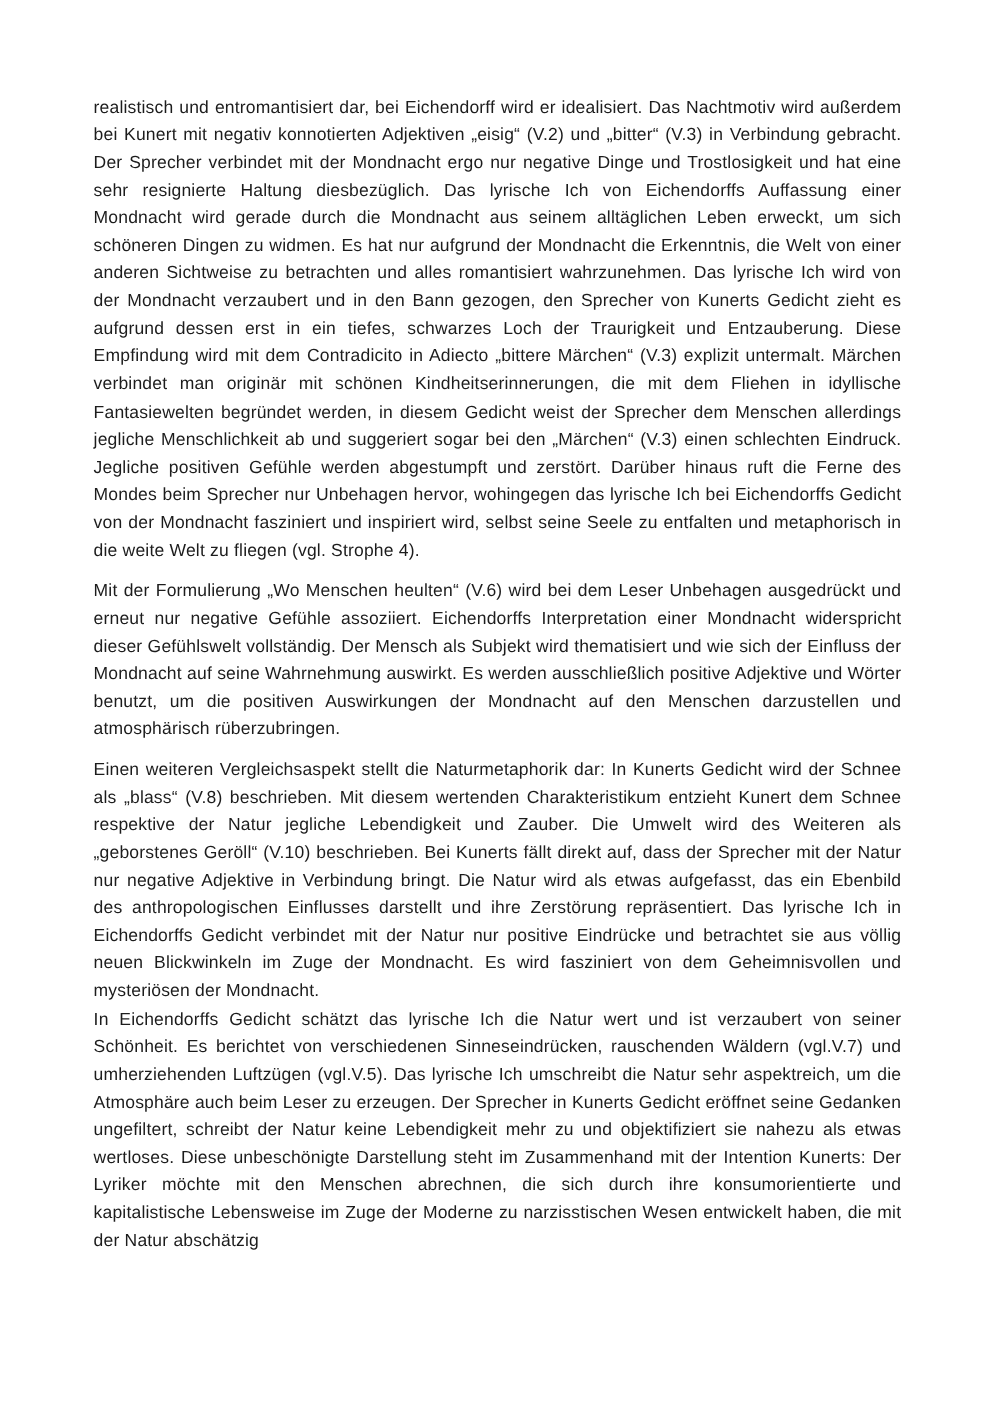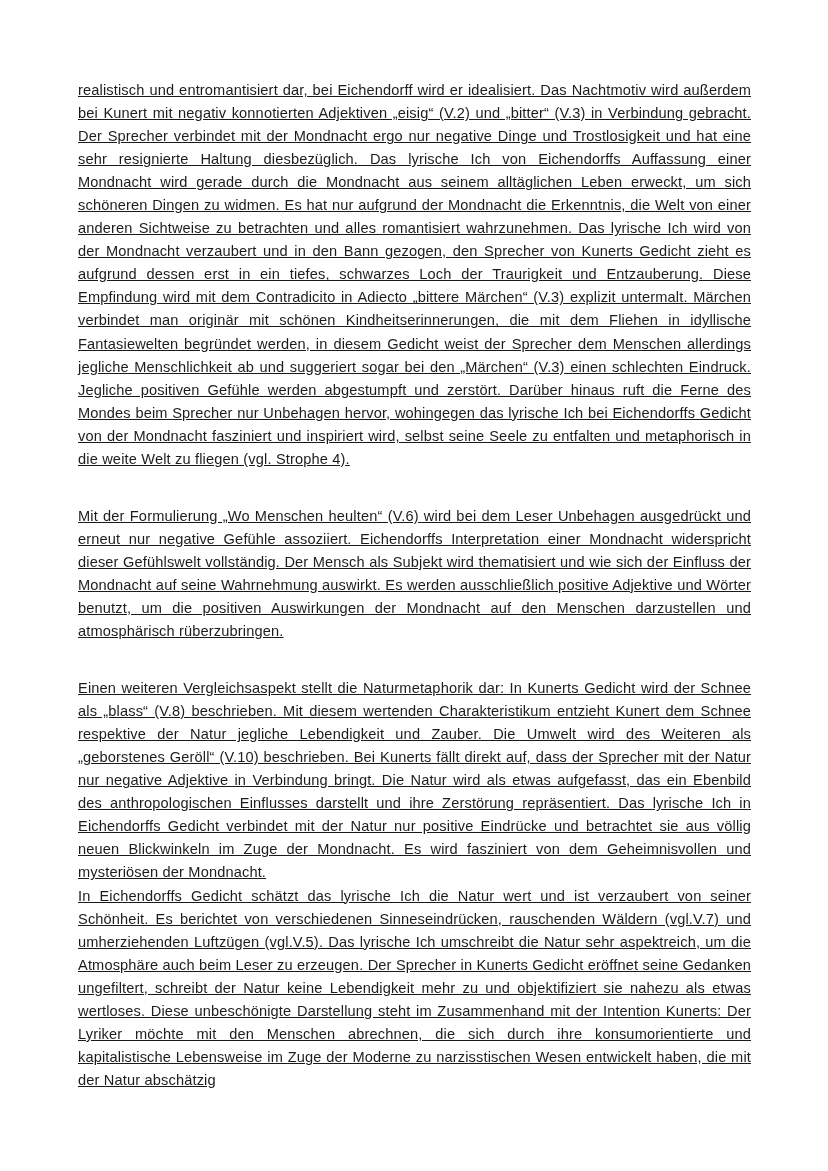--- a/index.html
+++ b/index.html
@@ -21,37 +21,36 @@
     width: 828px;
     height: 1171px;
     background: #ffffff;
     box-sizing: border-box;
   }
   .text-column {
     position: absolute;
     left: 78px;
     top: 79px;
     width: 673px;
-    text-decoration: underline;
   }
   p.para {
     margin: 0;
     padding: 0;
     font-size: 14.6px;
     line-height: 23.05px;
     text-align: justify;
     text-justify: inter-word;
     letter-spacing: 0.01em;
     word-spacing: 0.005em;
     hyphens: none;
     -webkit-hyphens: none;
     color: #1c1c1c;
   }
   p.para.gap-before {
-    margin-top: 34px;
+    margin-top: 11px;
   }
   p.para.tight-before {
     margin-top: 0;
   }
   
   p.para:last-child {
     text-align: justify;
   }
 </style>
 </head>

